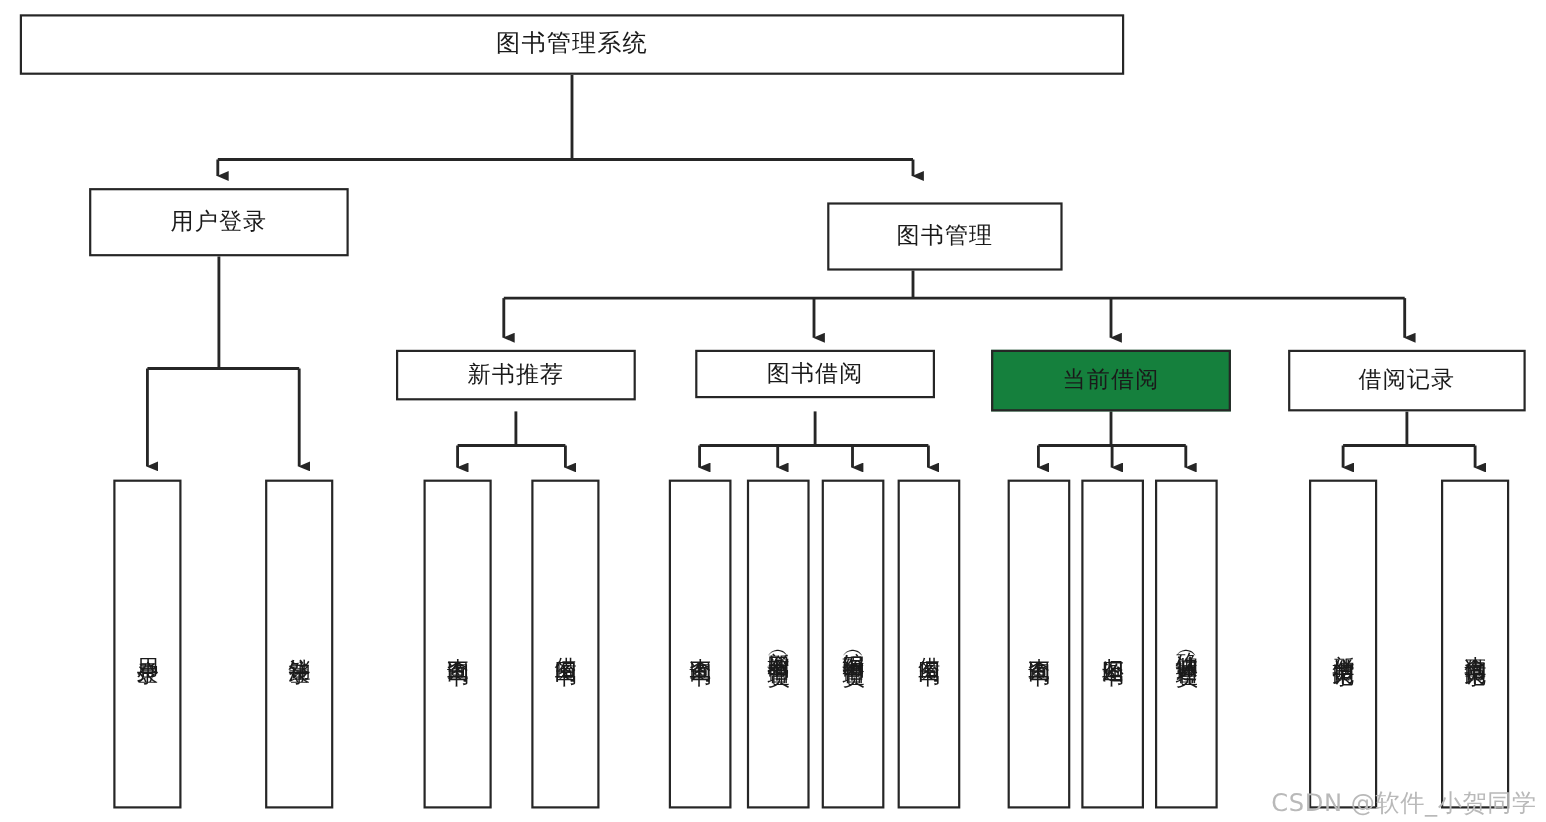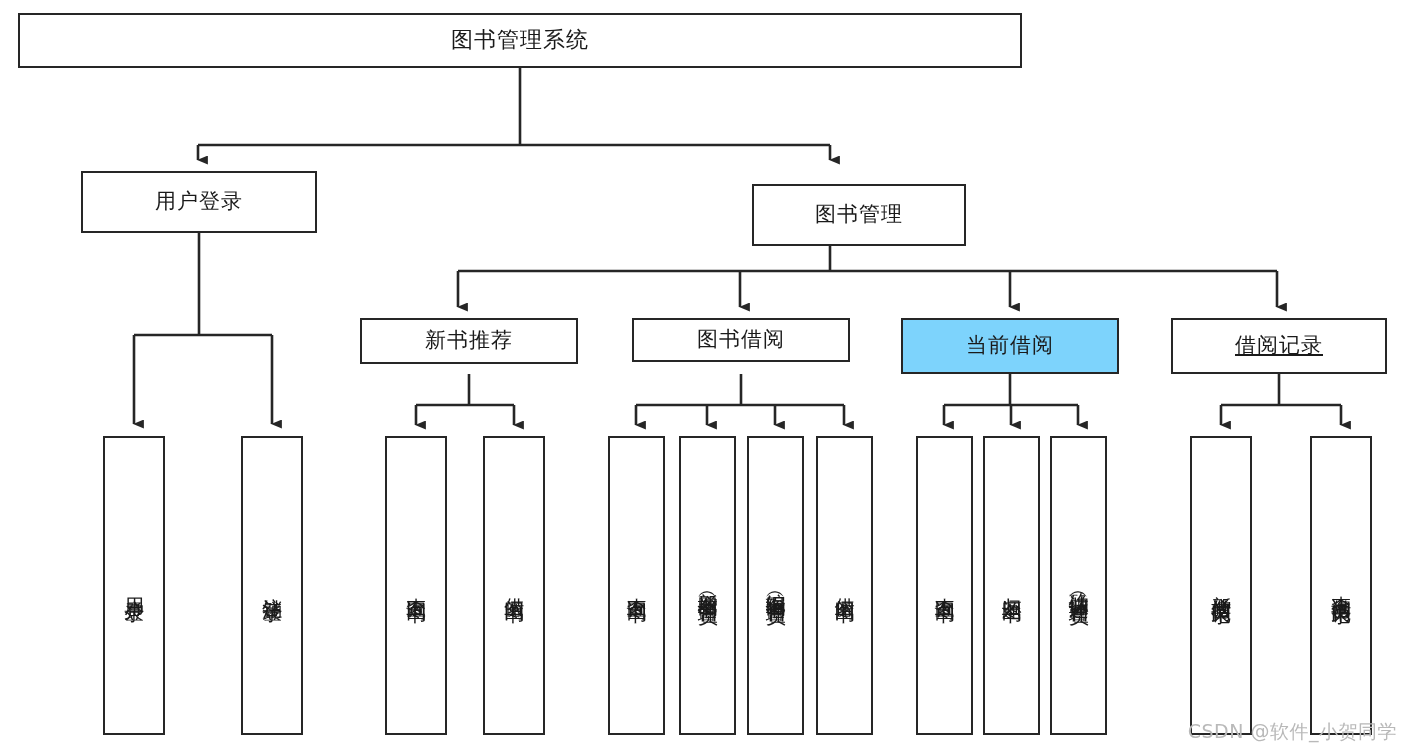--- a/index.html
+++ b/index.html
@@ -56,21 +56,21 @@
     white-space: normal;
     max-height: 100%;
   }
   .node.root {
     font-size: 22px;
   }
   #watermark {
     position: absolute;
     right: 8px;
     bottom: 2px;
-    font-size: 19px;
+    font-size: 22px;
     color: #b9b9b9;
     white-space: nowrap;
     letter-spacing: 0.5px;
   }
 </style>
 </head>
 <body>
 
 <div id="canvas">
 
@@ -134,24 +134,24 @@
   <div class="node horizontal" id="node-l1-1" style="left: 712px; top: 184px; width: 214px; height: 62px; background: rgb(255, 255, 255); border-color: rgb(38, 38, 38); margin-left: 40px;">
     <span>图书管理</span>
   </div>
 
   <div class="node horizontal" id="node-l2-0" style="left: 360px; top: 318px; width: 218px; height: 46px; background: rgb(255, 255, 255); border-color: rgb(38, 38, 38);">
     <span>新书推荐</span>
   </div>
   <div class="node horizontal" id="node-l2-1" style="left: 632px; top: 318px; width: 218px; height: 44px; background: rgb(255, 255, 255); border-color: rgb(38, 38, 38);">
     <span>图书借阅</span>
   </div>
-  <div class="node horizontal" id="node-l2-2" style="left: 901px; top: 318px; width: 218px; height: 56px; background: #7dd3fc; border-color: rgb(38, 38, 38);">
+  <div class="node horizontal" id="node-l2-2" style="left: 901px; top: 318px; width: 218px; height: 56px; background: #15803d; border-color: rgb(38, 38, 38);">
     <span>当前借阅</span>
   </div>
-  <div class="node horizontal" id="node-l2-3" style="left: 1171px; top: 318px; width: 216px; height: 56px; background: rgb(255, 255, 255); border-color: rgb(38, 38, 38); text-decoration: underline;">
+  <div class="node horizontal" id="node-l2-3" style="left: 1171px; top: 318px; width: 216px; height: 56px; background: rgb(255, 255, 255); border-color: rgb(38, 38, 38);">
     <span>借阅记录</span>
   </div>
 
   <div class="node vertical" id="node-leaf-0" style="left: 103px; top: 436px; width: 62px; height: 299px; background: rgb(255, 255, 255); border-color: rgb(38, 38, 38);">
     <span class="vlabel">用户登录</span>
   </div>
   <div class="node vertical" id="node-leaf-1" style="left: 241px; top: 436px; width: 62px; height: 299px; background: rgb(255, 255, 255); border-color: rgb(38, 38, 38);">
     <span class="vlabel">注销登录</span>
   </div>
   <div class="node vertical" id="node-leaf-2" style="left: 385px; top: 436px; width: 62px; height: 299px; background: rgb(255, 255, 255); border-color: rgb(38, 38, 38);">

